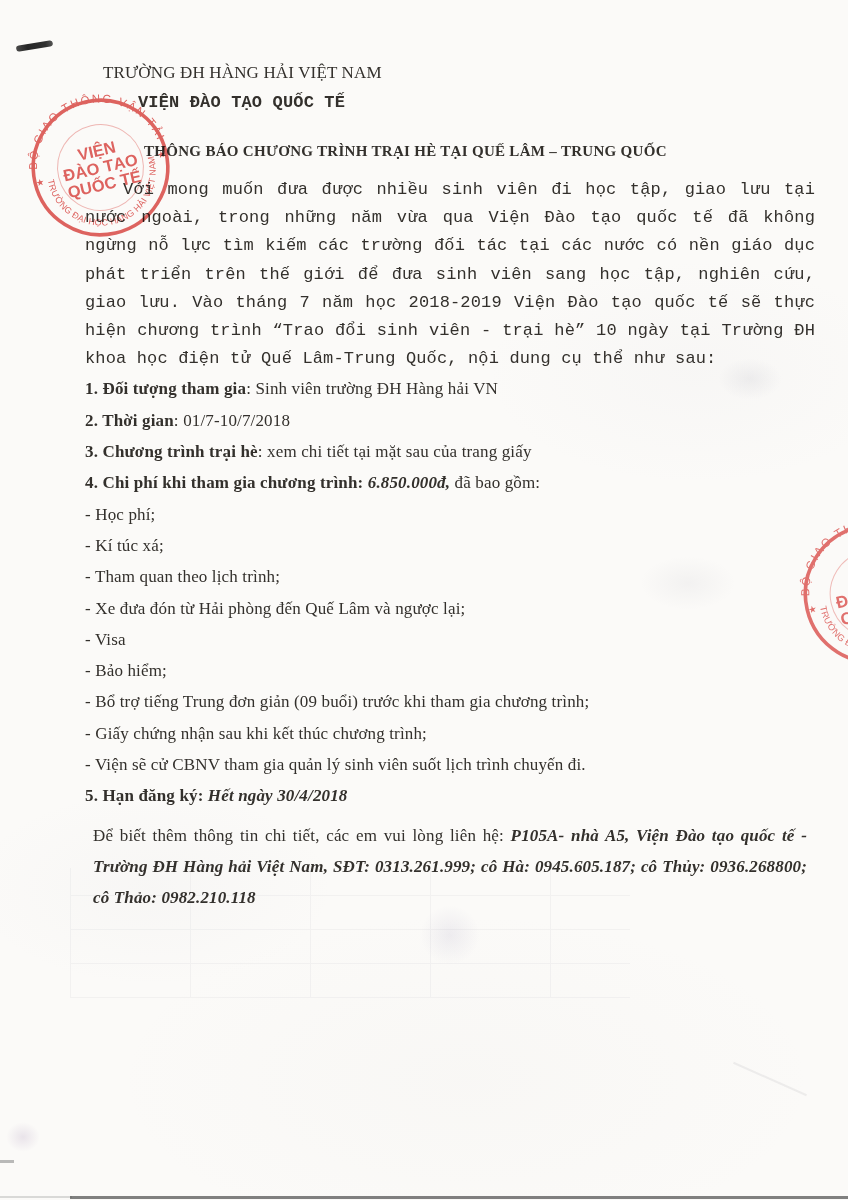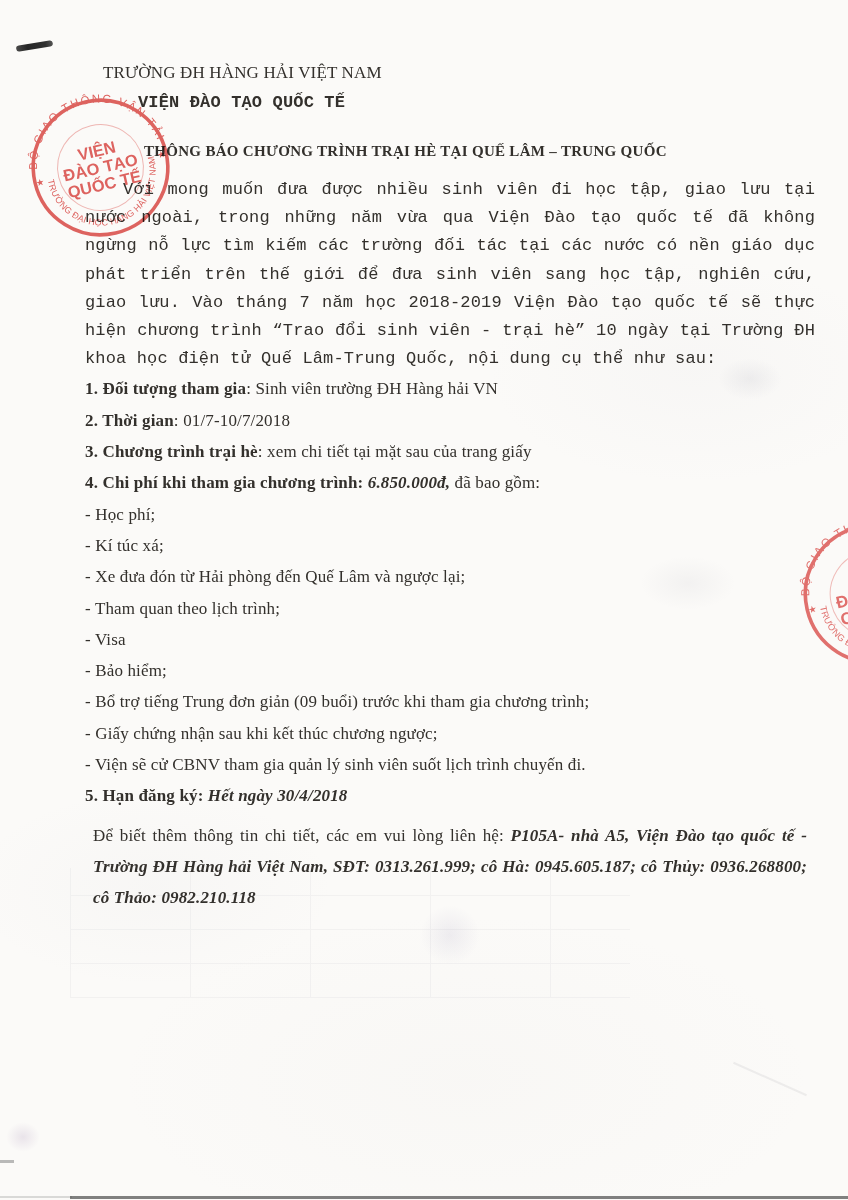--- a/index.html
+++ b/index.html
@@ -75,26 +75,26 @@
 
     <p class="intro">Với mong muốn đưa được nhiều sinh viên đi học tập, giao lưu tại nước ngoài, trong những năm vừa qua Viện Đào tạo quốc tế đã không ngừng nỗ lực tìm kiếm các trường đối tác tại các nước có nền giáo dục phát triển trên thế giới để đưa sinh viên sang học tập, nghiên cứu, giao lưu. Vào tháng 7 năm học 2018-2019 Viện Đào tạo quốc tế sẽ thực hiện chương trình “Trao đổi sinh viên - trại hè” 10 ngày tại Trường ĐH khoa học điện tử Quế Lâm-Trung Quốc, nội dung cụ thể như sau:</p>
 
     <div class="list"><span class="b">1. Đối tượng tham gia</span><span>: Sinh viên trường ĐH Hàng hải VN</span></div>
     <div class="list"><span class="b">2. Thời gian</span><span>: 01/7-10/7/2018</span></div>
     <div class="list"><span class="b">3. Chương trình trại hè</span><span>: xem chi tiết tại mặt sau của trang giấy</span></div>
     <div class="list"><span class="b">4. Chi phí khi tham gia chương trình:</span><span class="bi"> 6.850.000đ,</span><span> đã bao gồm:</span></div>
 
     <div class="list">- Học phí;</div>
     <div class="list">- Kí túc xá;</div>
+    <div class="list">- Tham quan theo lịch trình;</div>
     <div class="list">- Xe đưa đón từ Hải phòng đến Quế Lâm và ngược lại;</div>
-    <div class="list">- Tham quan theo lịch trình;</div>
     <div class="list">- Visa</div>
     <div class="list">- Bảo hiểm;</div>
     <div class="list">- Bổ trợ tiếng Trung đơn giản (09 buổi) trước khi tham gia chương trình;</div>
-    <div class="list">- Giấy chứng nhận sau khi kết thúc chương ngược;</div>
+    <div class="list">- Giấy chứng nhận sau khi kết thúc chương trình;</div>
     <div class="list">- Viện sẽ cử CBNV tham gia quản lý sinh viên suốt lịch trình chuyến đi.</div>
 
     <div class="list"><span class="b">5. Hạn đăng ký:</span><span class="bi"> Hết ngày 30/4/2018</span></div>
 
     <p class="contact"><span>Để biết thêm thông tin chi tiết, các em vui lòng liên hệ: </span><span class="bi">P105A- nhà A5, Viện Đào tạo quốc tế - Trường ĐH Hàng hải Việt Nam, SĐT: 0313.261.999; cô Hà: 0945.605.187; cô Thủy: 0936.268800; cô Thảo: 0982.210.118</span></p>
   </div>
 
   <div class="stamp stamp-left">
     <svg viewBox="0 0 200 200" aria-hidden="true">
       <defs>

